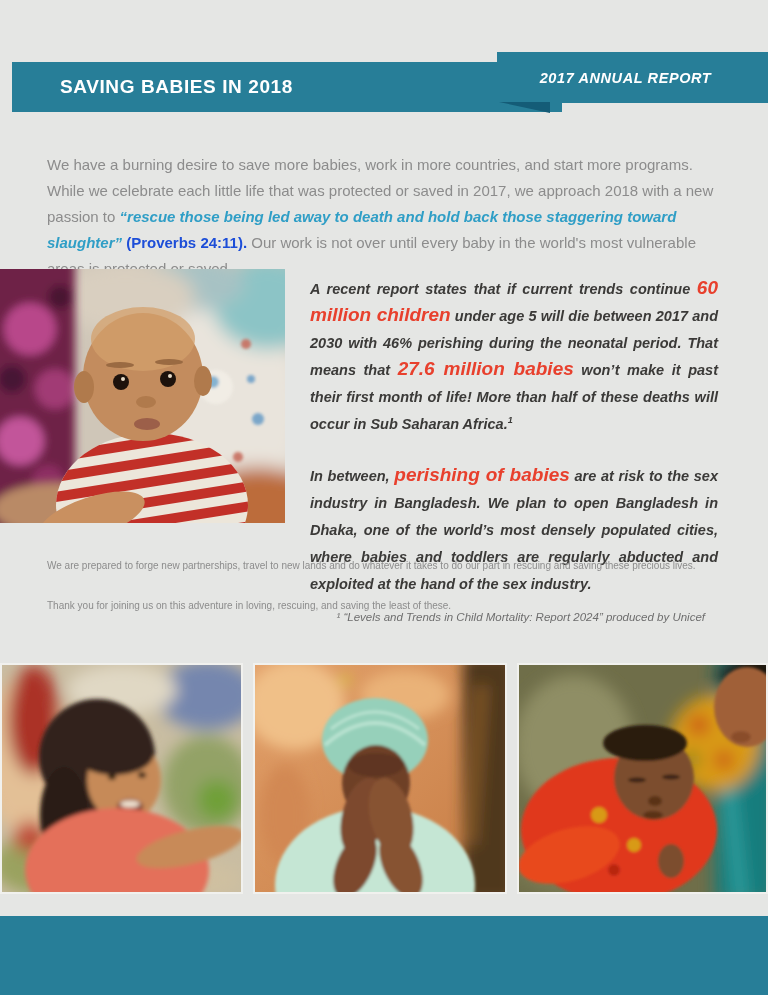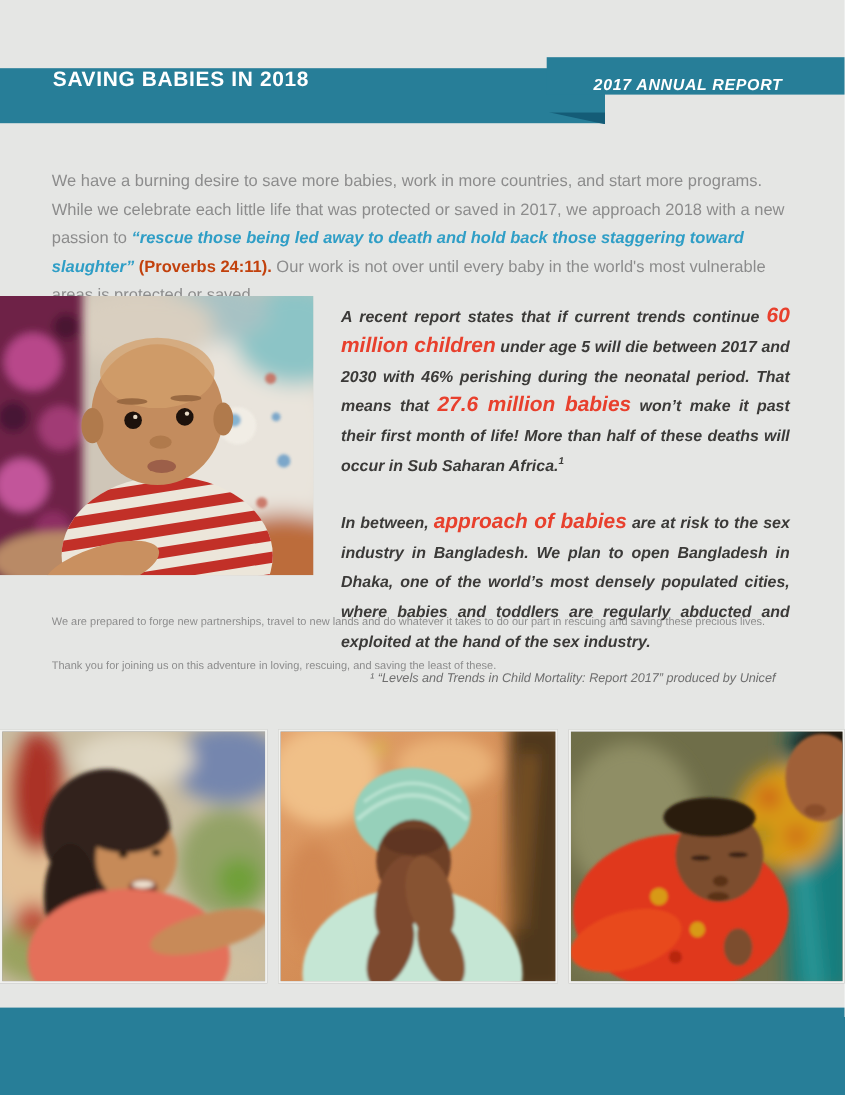--- a/index.html
+++ b/index.html
@@ -3,46 +3,46 @@
 <meta charset="utf-8">
 <style>
   html,body{margin:0;padding:0;background:#ffffff;}
   .page{
     position:relative;width:768px;height:995px;overflow:hidden;
     background:#e5e6e4;
     font-family:"Liberation Sans","DejaVu Sans",sans-serif;
   }
   
   .banner{
-    position:absolute;left:0;top:62px;width:550px;height:50px;
-    background:#277e98;display:flex;align-items:flex-start;
+    position:absolute;left:12px;top:62px;width:550px;height:50px;
+    background:#277e98;display:flex;align-items:center;
   }
   .banner-title{
     padding-left:48px;color:#ffffff;font-size:19px;font-weight:bold;
     letter-spacing:0.6px;
   }
   .ribbon{
-    position:absolute;left:497px;top:52px;width:271px;height:34px;
-    background:#277e98;display:flex;align-items:flex-end;justify-content:center;
+    position:absolute;left:497px;top:52px;width:271px;height:51px;
+    background:#277e98;display:flex;align-items:center;justify-content:center;
   }
   .ribbon-label{
     color:#ffffff;font-size:14.5px;font-weight:bold;font-style:italic;
     letter-spacing:0.6px;padding-right:14px;
   }
   .ribbon-fold{
     position:absolute;left:499px;top:102px;width:51px;height:11px;
     background:#145c77;clip-path:polygon(0 0,100% 0,100% 100%);
   }
   
   .intro{
     position:absolute;left:47px;top:152px;width:673px;
     font-size:15px;line-height:26px;color:#8c8c8c;
   }
   .quote{color:#2f9ec6;font-weight:bold;font-style:italic;}
-  .quote-ref{color:#c2410c;font-weight:bold;}
+  .quote-ref{color:#1d4ed8;font-weight:bold;}
   
   .hero-photo{
     position:absolute;left:0;top:269px;width:285px;height:254px;overflow:hidden;
   }
   .report-col{
     position:absolute;left:310px;top:258px;width:408px;
   }
   .report-col p{
     margin:18px 0 25px 0;text-align:justify;
     font-size:14.5px;line-height:27px;font-weight:bold;font-style:italic;color:#3b3a38;
@@ -157,25 +157,25 @@
         <circle cx="123" cy="110" r="2" fill="#e8dcc8"></circle>
         <circle cx="170" cy="107" r="2" fill="#e8dcc8"></circle>
         <ellipse cx="146" cy="133" rx="10" ry="6" fill="#b07a4c"></ellipse>
         <ellipse cx="147" cy="155" rx="13" ry="6" fill="#9c5f49"></ellipse>
       </g>
     </svg>
   </div>
 
   <div class="report-col">
     <p><span>A recent report states that if current trends continue </span><span class="hl">60 million children</span><span> under age 5 will die between 2017 and 2030 with 46% perishing during the neonatal period. That means that </span><span class="hl">27.6 million babies</span><span> won’t make it past their first month of life!  More than half of these deaths will occur in Sub Saharan Africa.</span><sup class="fn">1</sup></p>
-    <p><span>In between, </span><span class="hl">approach of babies</span><span> are at risk to the sex industry in Bangladesh. We plan to open Bangladesh in Dhaka, one of the world’s most densely populated cities, where babies and toddlers are regularly abducted and exploited at the hand of the sex industry.</span></p>
+    <p><span>In between, </span><span class="hl">perishing of babies</span><span> are at risk to the sex industry in Bangladesh. We plan to open Bangladesh in Dhaka, one of the world’s most densely populated cities, where babies and toddlers are regularly abducted and exploited at the hand of the sex industry.</span></p>
   </div>
 
   <div class="closing">We are prepared to forge new partnerships, travel to new lands and do whatever it takes to do our part in rescuing and saving these precious lives. Thank you for joining us on this adventure in loving, rescuing, and saving the least of these.</div>
-  <div class="footnote">¹ “Levels and Trends in Child Mortality: Report 2017” produced by Unicef</div>
+  <div class="footnote">¹ “Levels and Trends in Child Mortality: Report 2024” produced by Unicef</div>
 
   <div class="gallery-photo gp1">
     <svg width="239" height="227" viewBox="0 0 239 227">
       <defs>
         <filter id="g1b" x="-30%" y="-30%" width="160%" height="160%">
             <feGaussianBlur stdDeviation="8"></feGaussianBlur>
           </filter>
         <filter id="g1s" x="-30%" y="-30%" width="160%" height="160%">
             <feGaussianBlur stdDeviation="2"></feGaussianBlur>
           </filter>

